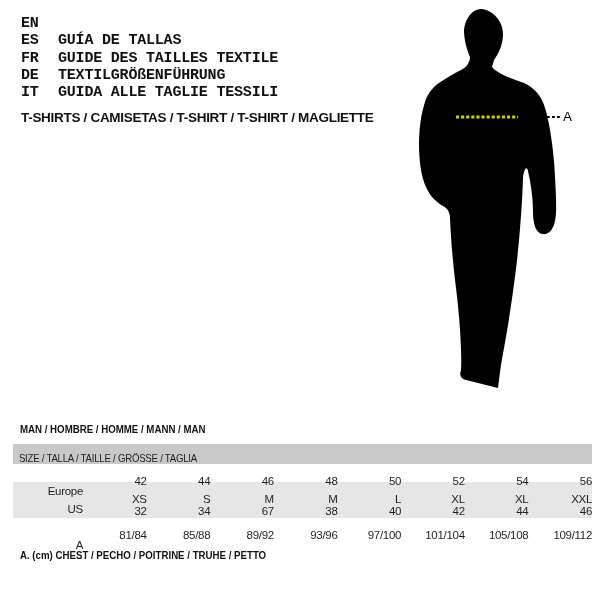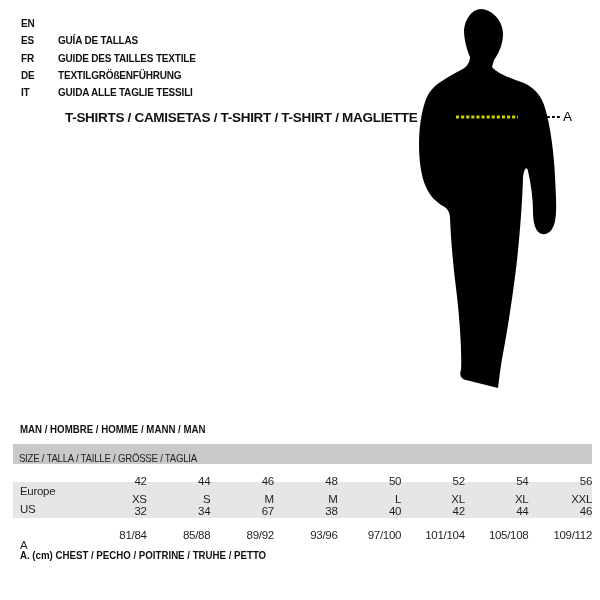--- a/index.html
+++ b/index.html
@@ -8,33 +8,33 @@
     background:#fff;font-family:"Liberation Sans",sans-serif;color:#111;
   }
   
   .figure-svg{position:absolute;left:0;top:0;width:600px;height:600px;}
   .measure-label{
     position:absolute;left:563px;top:110px;font-size:13.5px;line-height:13px;
     font-weight:400;color:#000;
   }
   
   .lang-block{position:absolute;left:21px;top:15px;}
-  .lang-row{display:flex;line-height:17.3px;font-size:10px;font-weight:700;letter-spacing:-0.2px;}
+  .lang-row{display:flex;line-height:17.3px;font-size:15px;font-weight:700;letter-spacing:-0.2px;font-family:Liberation Mono, monospace;}
   .lang-code{width:37px;flex:0 0 37px;}
   
-  .category-block{position:absolute;left:21px;top:109px;font-size:13.5px;font-weight:700;line-height:18px;letter-spacing:-0.3px;margin-left:44px;}
+  .category-block{position:absolute;left:21px;top:109px;font-size:13.5px;font-weight:700;line-height:18px;letter-spacing:-0.3px;}
   
   .section-title{position:absolute;left:20px;top:423px;font-size:11px;font-weight:700;}
   
   .size-table{position:absolute;left:13px;top:444px;width:579px;font-size:11.5px;letter-spacing:-0.3px;color:#1f1f1f;}
   .t-header{height:20px;display:flex;align-items:flex-end;background:var(--header_bg,#c9c9c9);}
   .t-header-label{padding-left:7px;white-space:nowrap;}
   .t-row{display:grid;grid-template-columns:70px repeat(8,1fr);height:18px;align-items:center;}
   .t-cell{text-align:right;white-space:nowrap;}
-  .t-label{text-align:left;padding-left:7px;margin-top:21px;}
+  .t-label{text-align:right;padding-left:7px;margin-top:21px;}
   .row-white{background:#fff;}
   .row-gray{background:var(--alt_row_bg,#e6e6e6);}
   
   .footnote{position:absolute;left:20px;top:549px;font-size:11px;font-weight:700;}
   
   .condensed-88{transform:scaleX(0.88);transform-origin:0 50%;white-space:nowrap;}
   .condensed-84{transform:scaleX(0.84);transform-origin:0 50%;}
 </style>
 </head>
 <body>

